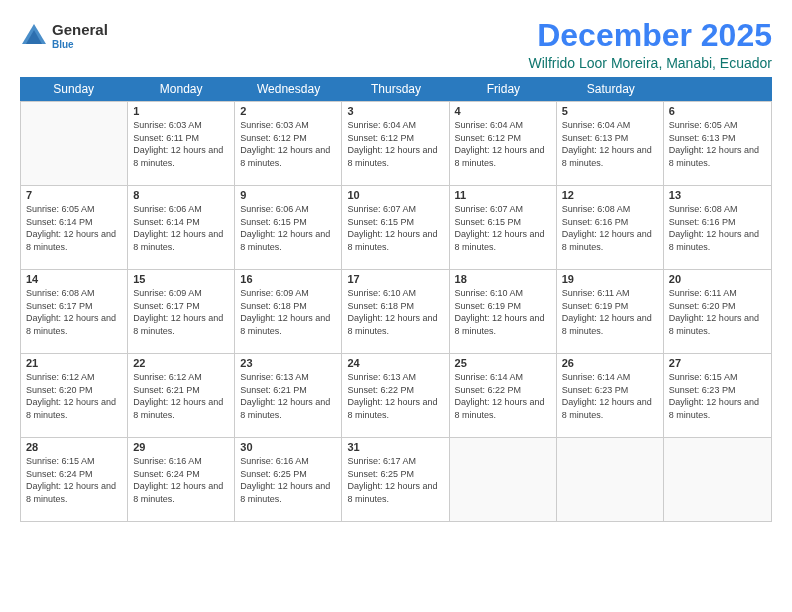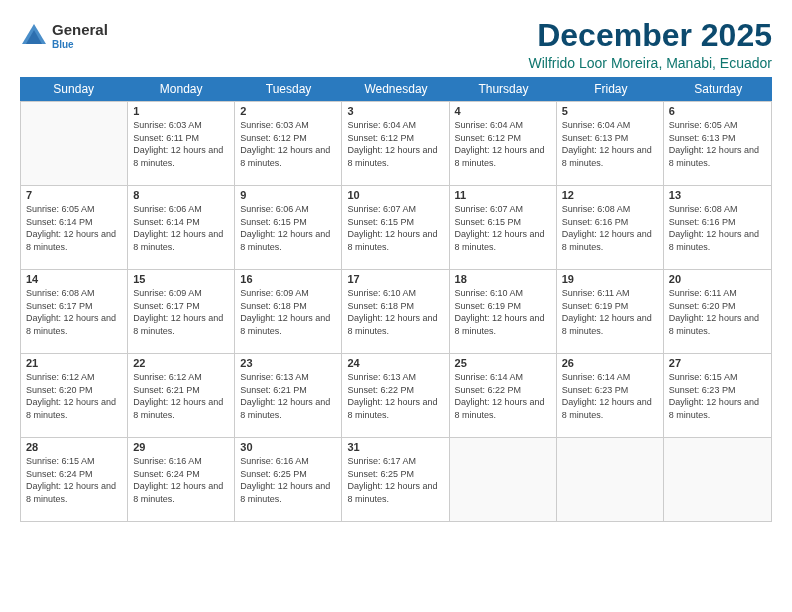--- a/index.html
+++ b/index.html
@@ -47,21 +47,21 @@
       width: 28px;
       height: 28px;
       margin-right: 4px;
     }
     .title-block {
       text-align: right;
     }
     .main-title {
       font-size: 32px;
       font-weight: bold;
-      color: #0c4a6e;
+      color: #3b82f6;
       line-height: 1.1;
     }
     .subtitle {
       font-size: 14px;
       color: #0f766e;
       margin-top: 2px;
     }
     .calendar {
       flex: 1;
       display: flex;
@@ -137,21 +137,20 @@
     <div class="title-block">
       <div class="main-title">December 2025</div>
       <div class="subtitle">Wilfrido Loor Moreira, Manabi, Ecuador</div>
     </div>
   </div>
 
   <div class="calendar">
     <div class="cal-header" id="cal-header">
         <div class="cal-header-cell">Sunday</div>
         <div class="cal-header-cell">Monday</div>
-        <div class="cal-header-cell">Tuesday</div>
         <div class="cal-header-cell">Wednesday</div>
         <div class="cal-header-cell">Thursday</div>
         <div class="cal-header-cell">Friday</div>
         <div class="cal-header-cell">Saturday</div>
       </div>
     <div class="cal-body" id="cal-body">
         <div class="cal-row">
           <div class="cal-cell empty"></div>
           <div class="cal-cell">
             <div class="day-num">1</div>

